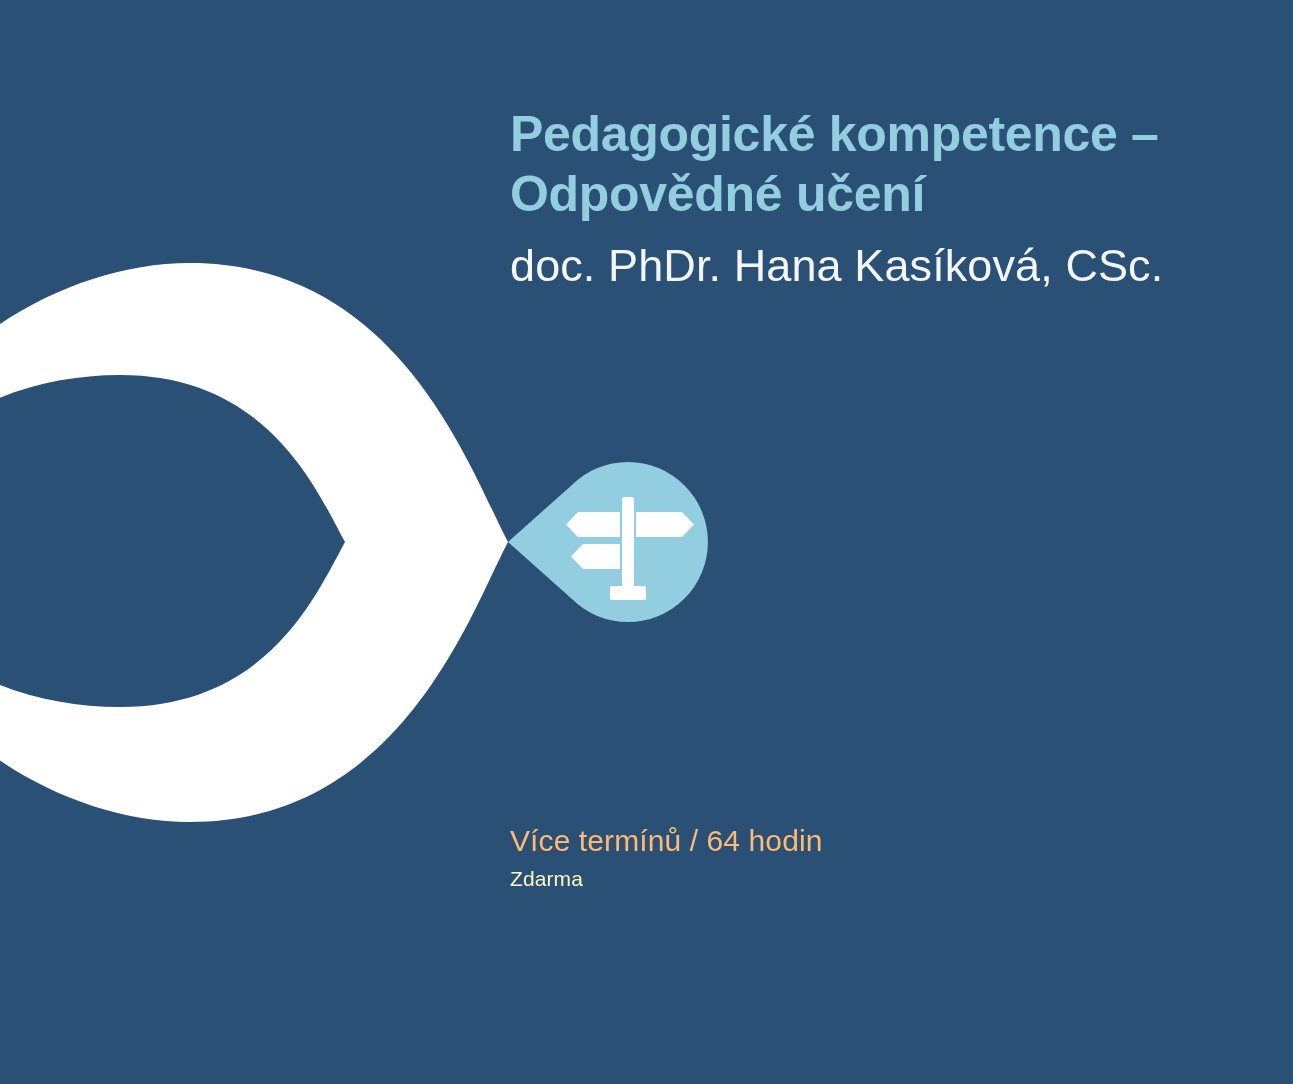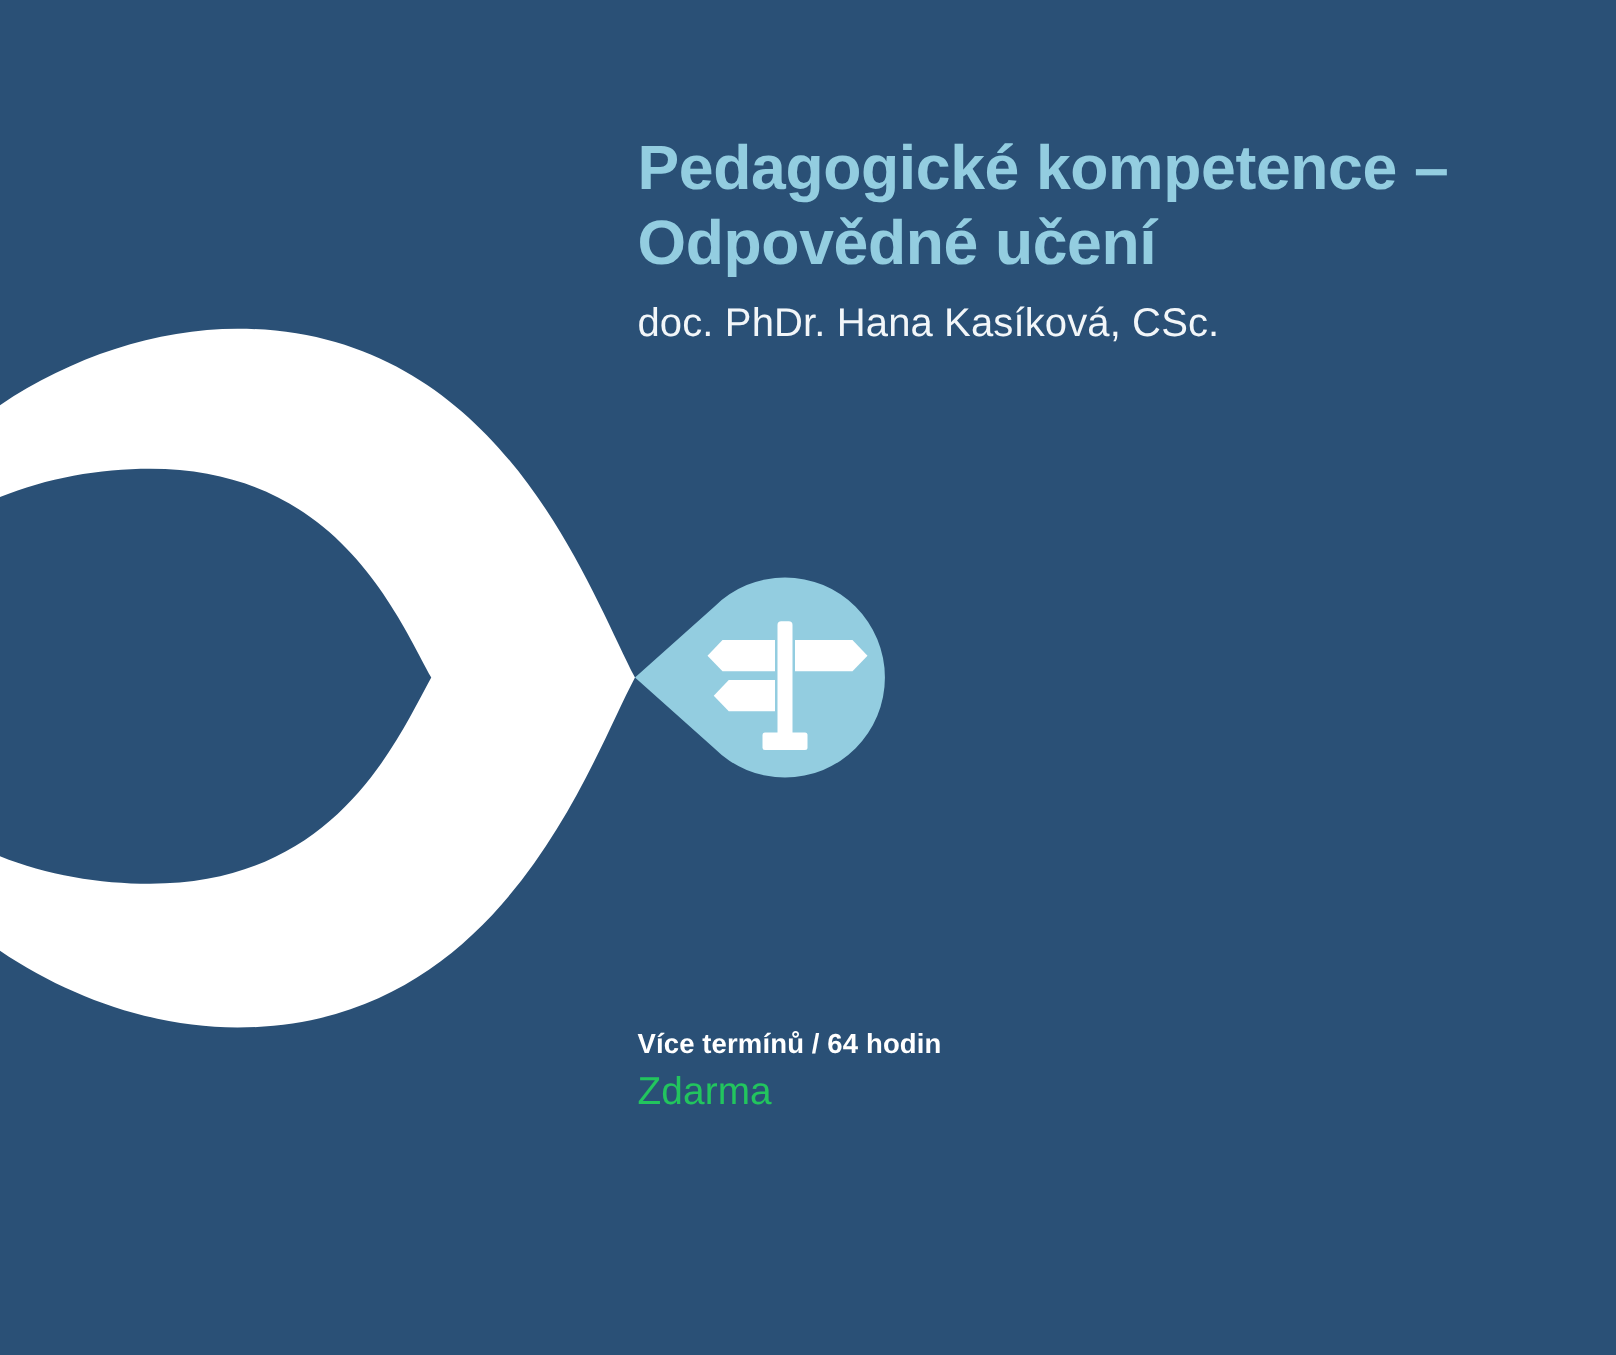--- a/index.html
+++ b/index.html
@@ -56,58 +56,58 @@
     font-size: 50px;
     line-height: 1.2;
     font-weight: 700;
     letter-spacing: -0.3px;
     color: #93cde0;
     max-width: 730px;
   }
 
   .course-lecturer {
     margin: 14px 0 0 0;
-    font-size: 32px;
+    font-size: 45px;
     line-height: 1.25;
     font-weight: 400;
     color: #f2f6f9;
     letter-spacing: 0.1px;
   }
 
   .meta-block {
     position: absolute;
     left: 0;
     top: 818px;
     width: 700px;
   }
 
   .meta-term {
     margin: 0;
-    font-size: 22px;
+    font-size: 30px;
     line-height: 1.55;
-    font-weight: 700;
-    color: #ffffff;
+    font-weight: 400;
+    color: #fdba74;
     letter-spacing: 0.1px;
   }
 
   .meta-place {
     margin: 0;
     font-size: 31px;
     line-height: 1.45;
     font-weight: 700;
     color: #ffffff;
     letter-spacing: 0.1px;
   }
 
   .meta-price {
     margin: 0;
-    font-size: 31px;
+    font-size: 21px;
     line-height: 1.35;
     font-weight: 400;
-    color: #22c55e;
+    color: #fef9c3;
     letter-spacing: 0.1px;
   }
 </style>
 </head>
 <body>
 
 <div class="poster">
 
   <div class="logo-art">
     <svg viewBox="0 0 740 1084" xmlns="http://www.w3.org/2000/svg" aria-hidden="true">

